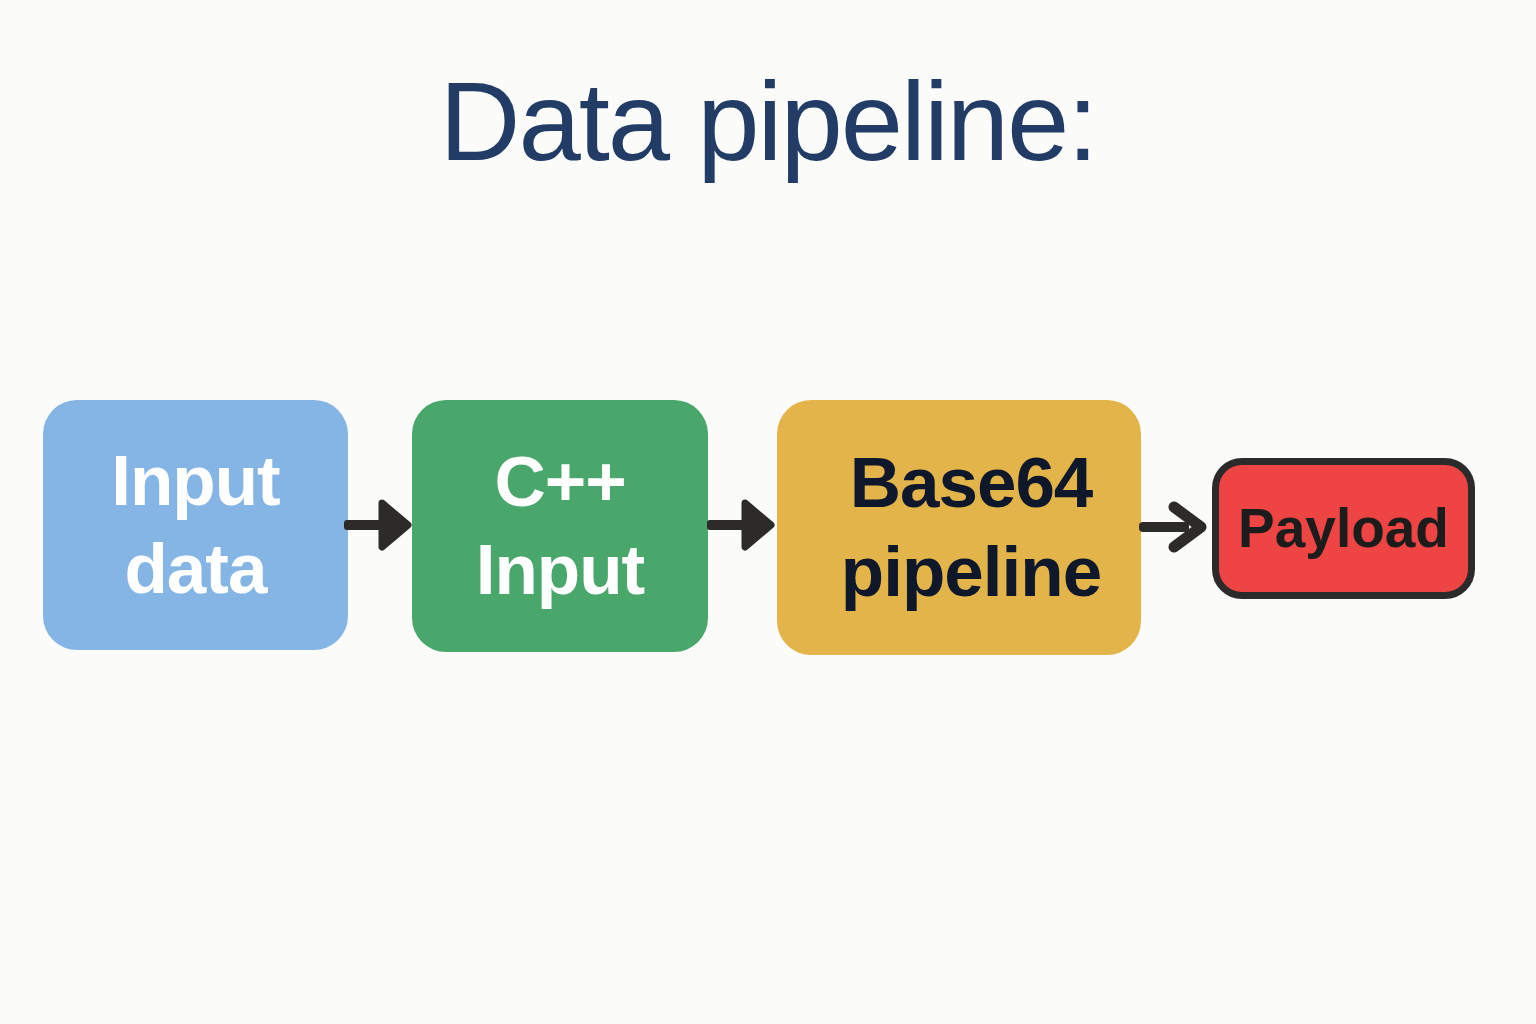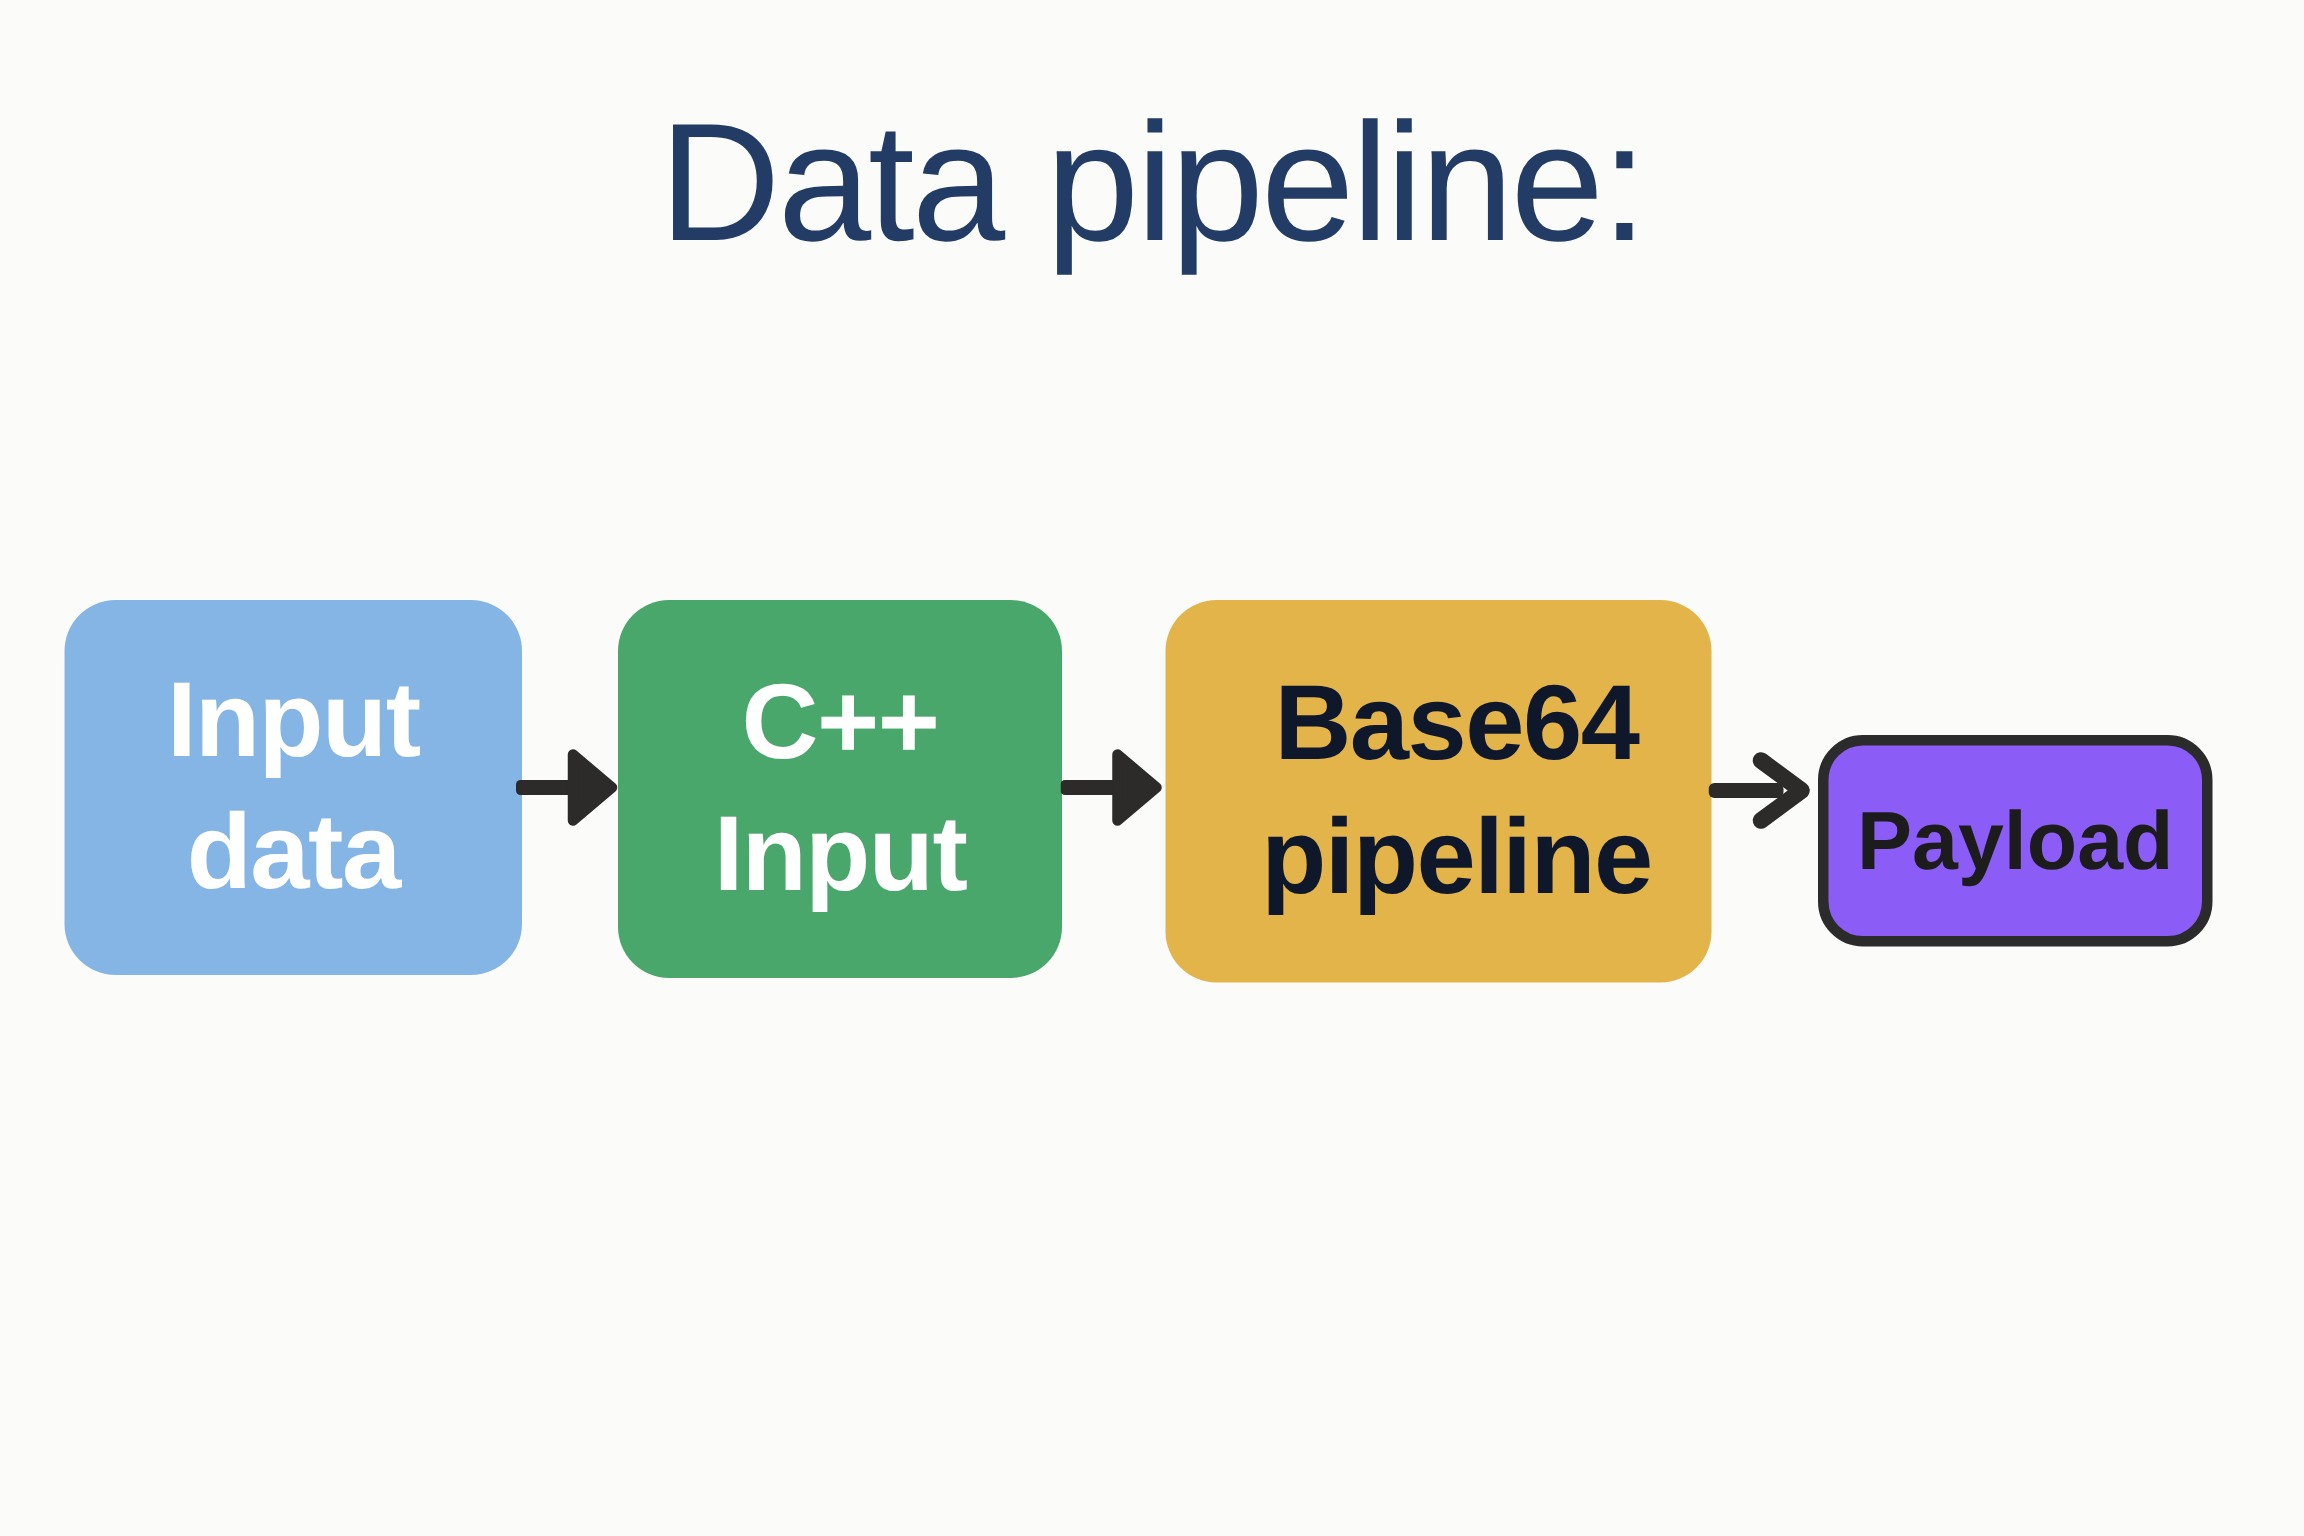--- a/index.html
+++ b/index.html
@@ -94,17 +94,17 @@
   <div class="node node-base64" style="background-color: rgb(226, 180, 74);">
     <span class="node-line">Base64</span>
     <span class="node-line">pipeline</span>
   </div>
 
   <svg class="arrow arrow-3" viewBox="0 0 68 60">
     <rect x="0" y="25" width="50" height="10" rx="4" fill="#2d2a2a"></rect>
     <path d="M35 10 L62 30 L35 50" fill="none" stroke="#2d2a2a" stroke-width="11" stroke-linecap="round" stroke-linejoin="round"></path>
   </svg>
 
-  <div class="node node-payload" style="background-color: #8b5cf6; margin-top: 32px;">
+  <div class="node node-payload" style="background-color: #ef4444;">
     <span class="node-line">Payload</span>
   </div>
 
 </div>
 
 </body></html>

